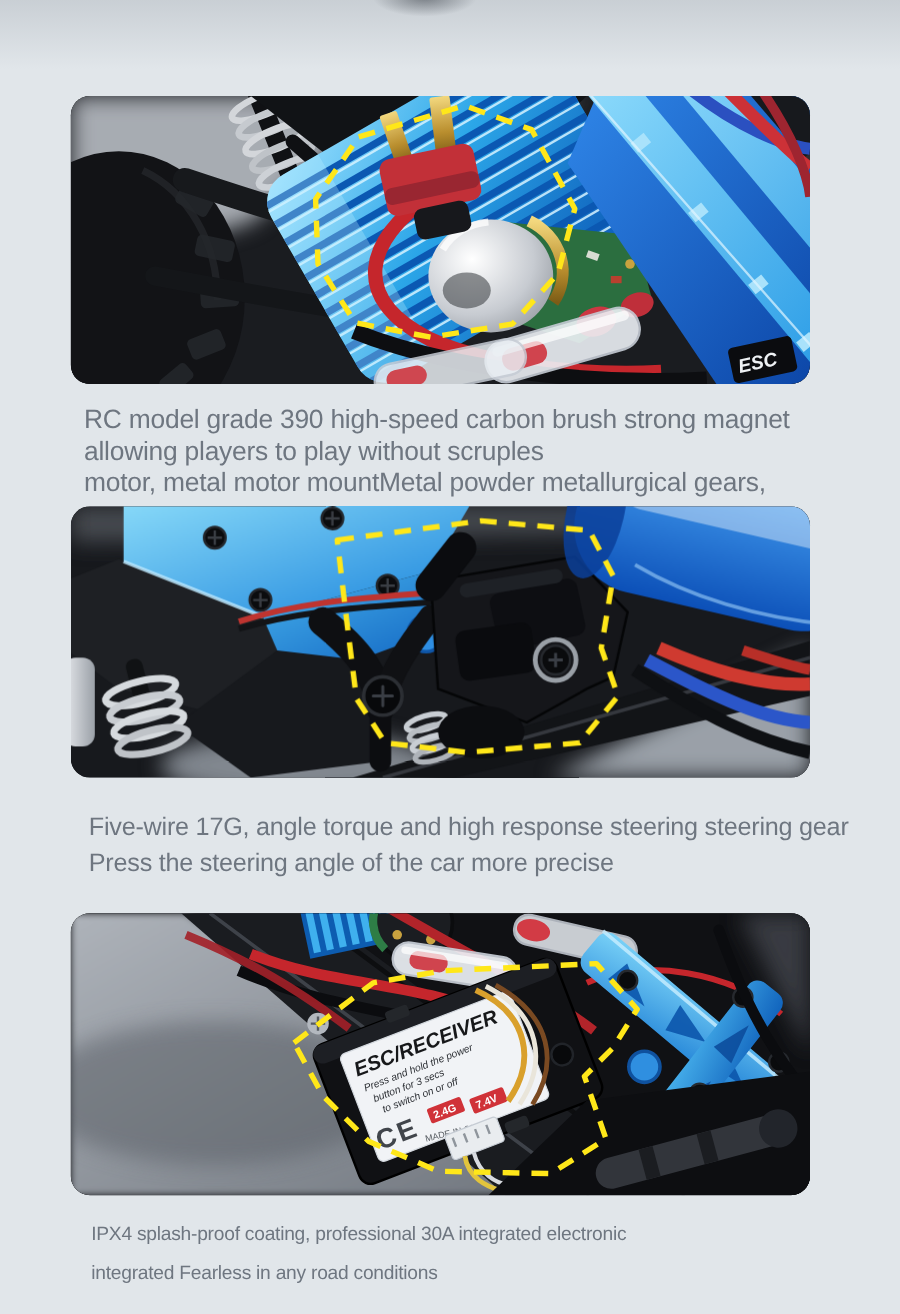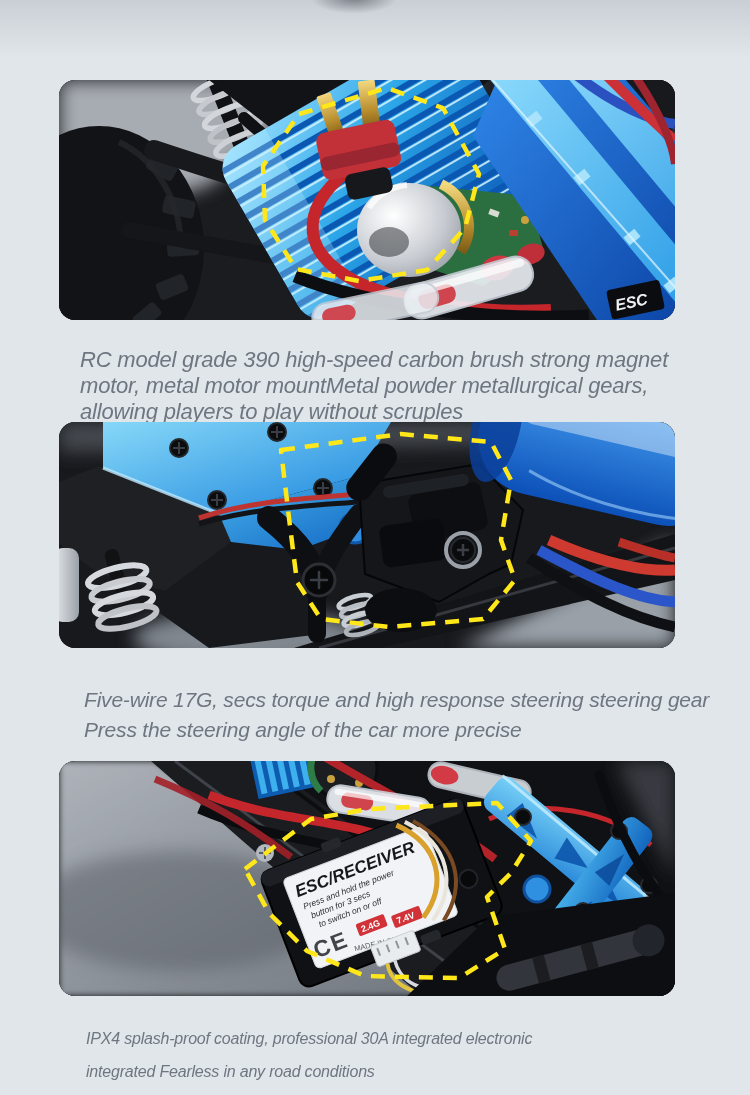--- a/index.html
+++ b/index.html
@@ -16,23 +16,22 @@
   }
   .photo{
     position:absolute;left:59px;width:616px;margin:0;
     border-radius:16px;overflow:hidden;background:#15171a;
   }
   .photo svg{display:block;width:100%;height:100%;}
   #photo-motor{top:80px;height:240px;}
   #photo-steering{top:422px;height:226px;}
   #photo-esc{top:761px;height:235px;}
   .caption{
-    position:absolute;margin:16px;color:var(--caption-text,#6e7680);
+    position:absolute;margin:6px;color:var(--caption-text,#6e7680);
     letter-spacing:-0.2px;
-    font-style:italic;
   }
   .caption .ln{display:block;white-space:nowrap;}
   #caption-motor{left:64px;top:331px;font-size:22px;line-height:26px;}
   #caption-steering{left:68px;top:669px;font-size:21px;line-height:30px;}
   #caption-esc{left:70px;top:1006px;font-size:16px;line-height:33px;}
   .dash{fill:none;stroke:var(--accent-yellow,#ffe719);stroke-width:4.5;
         stroke-dasharray:14 10;stroke-linejoin:round;}
   text{font-family:"Liberation Sans",sans-serif;}
 </style>
 </head>
@@ -208,22 +207,22 @@
         <rect x="-6" y="-15" width="54" height="30" rx="4" fill="#0b0c0f"></rect>
         <text x="0" y="7" font-size="16" font-weight="bold" font-style="italic" fill="#eef1f4">ESC</text>
       </g>
 
       <path class="dash" d="M240,34 L328,8 L384,28 L420,94 L406,148 L368,190 L300,201 L237,189 L206,140 L204,86 Z"></path>
     </svg>
   </figure>
 
   <p class="caption" id="caption-motor">
     <span class="ln">RC model grade 390 high-speed carbon brush strong magnet</span>
+    <span class="ln">allowing players to play without scruples</span>
     <span class="ln">motor, metal motor mountMetal powder metallurgical gears,</span>
-    <span class="ln">allowing players to play without scruples</span>
   </p>
 
   <figure class="photo" id="photo-steering">
     <svg viewBox="0 0 616 226" preserveAspectRatio="none">
       <defs>
         <linearGradient id="g2ano" x1="0" y1="0" x2="1" y2="1">
           <stop offset="0" stop-color="#86d8f8"></stop>
             <stop offset="1" stop-color="#1b84dc"></stop>
         </linearGradient>
         <linearGradient id="g2ano2" x1="0" y1="0" x2="1" y2="1">
@@ -325,21 +324,21 @@
         <path d="M480,128 C540,160 580,178 616,180" stroke="#2b56c9" stroke-width="11"></path>
         <path d="M470,136 C530,175 570,195 616,205" stroke="#0e1013" stroke-width="11"></path>
         <path d="M560,120 C590,130 610,135 616,136" stroke="#b82f28" stroke-width="9"></path>
       </g>
 
       <path class="dash" d="M222,28 L342,12 L432,20 L452,58 L442,118 L456,158 L424,197 L330,205 L262,197 L238,160 L230,96 Z"></path>
     </svg>
   </figure>
 
   <p class="caption" id="caption-steering">
-    <span class="ln">Five-wire 17G, secs torque and high response steering steering gear</span>
+    <span class="ln">Five-wire 17G, angle torque and high response steering steering gear</span>
     <span class="ln">Press the steering angle of the car more precise</span>
   </p>
 
   <figure class="photo" id="photo-esc">
     <svg viewBox="0 0 616 235" preserveAspectRatio="none">
       <defs>
         <linearGradient id="g3floor" x1="0" y1="0" x2="1" y2="1">
           <stop offset="0" stop-color="#aeb3ba"></stop>
             <stop offset="1" stop-color="#6e747c"></stop>
         </linearGradient>

